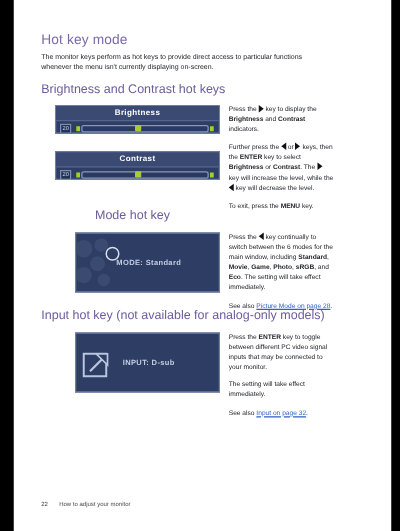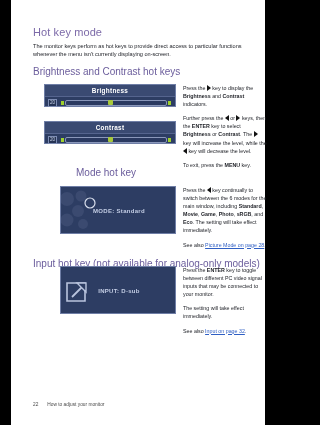--- a/index.html
+++ b/index.html
@@ -12,21 +12,21 @@
     height: 425px;
     overflow: hidden;
     font-family: "Liberation Sans", sans-serif;
   }
 
   
   #page {
     position: absolute;
     left: 11px;
     top: 0;
-    width: 254px;
+    width: 302px;
     height: 425px;
     background: #ffffff;
   }
 
   
   #band-right {
     position: absolute;
     left: 265px;
     top: 0;
     width: 35px;
@@ -54,21 +54,21 @@
   }
   .h2 {
     position: absolute;
     left: 22px;
     font-size: 10px;
     color: #6b5d9c;
     white-space: nowrap;
   }
   #h2-brightness { top: 66px; }
   #h2-mode { top: 167px; margin-left: 43px; }
-  #h2-input { top: 247px; margin-top: 11px; }
+  #h2-input { top: 247px; }
 
   .intro {
     position: absolute;
     left: 22px;
     top: 42px;
     width: 232px;
     font-size: 5.6px;
     line-height: 8.4px;
     color: #23252b;
   }

